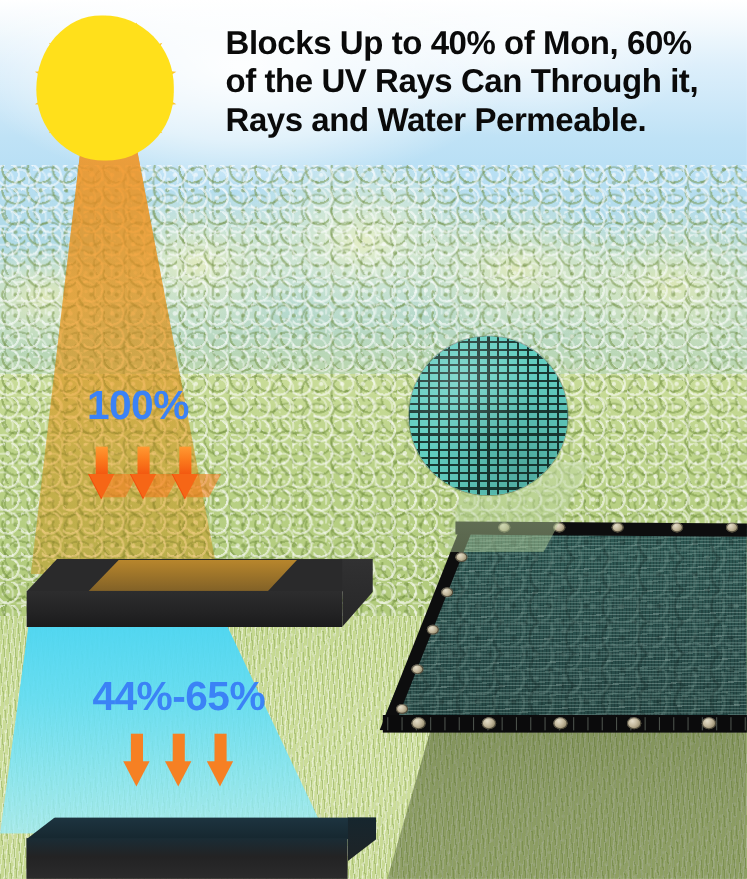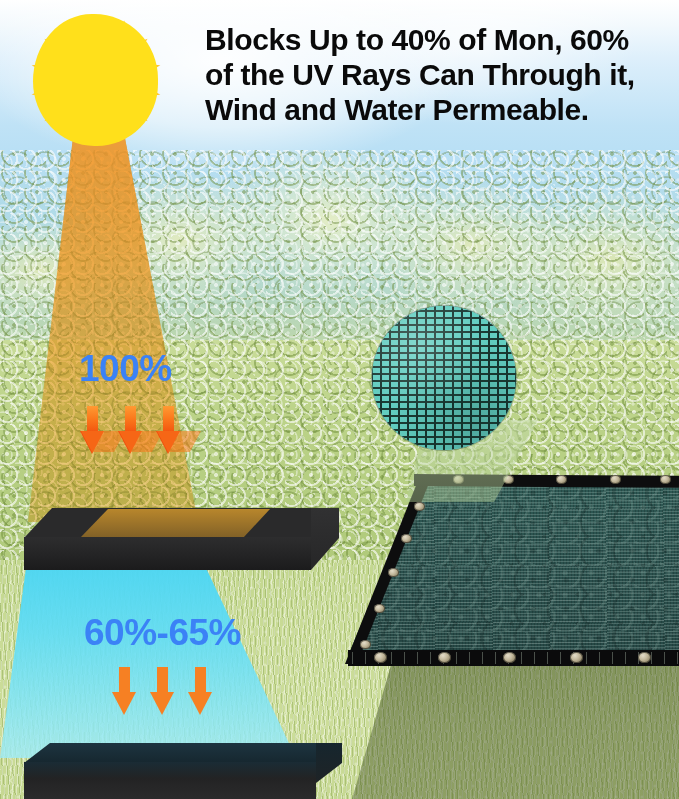--- a/index.html
+++ b/index.html
@@ -472,21 +472,21 @@
   </div>
 
   <div class="slab-bottom">
     <div class="face-top"></div>
     <div class="face-right"></div>
     <div class="face-front"></div>
   </div>
 
   <div class="pct-label" id="pct-top">100%</div>
 
-  <div class="pct-label" id="pct-bottom">60%-65%</div>
+  <div class="pct-label" id="pct-bottom">44%-65%</div>
 
   <div class="arrow-row" id="arrows-top">
       <div class="arrow">
         <div class="shaft"></div>
         <div class="head"></div>
       </div>
       <div class="arrow">
         <div class="shaft"></div>
         <div class="head"></div>
       </div>
@@ -565,16 +565,16 @@
 
   <div id="magnifier-cone"></div>
   <div id="magnifier">
     <div class="mag-mesh"></div>
     <div class="mag-shade"></div>
   </div>
 
   <div id="headline">
     <span class="line">Blocks Up to 40% of Mon, 60%</span>
     <span class="line">of the UV Rays Can Through it,</span>
-    <span class="line">Wind and Water Permeable.</span>
+    <span class="line">Rays and Water Permeable.</span>
   </div>
 
 </div>
 
 </body></html>

